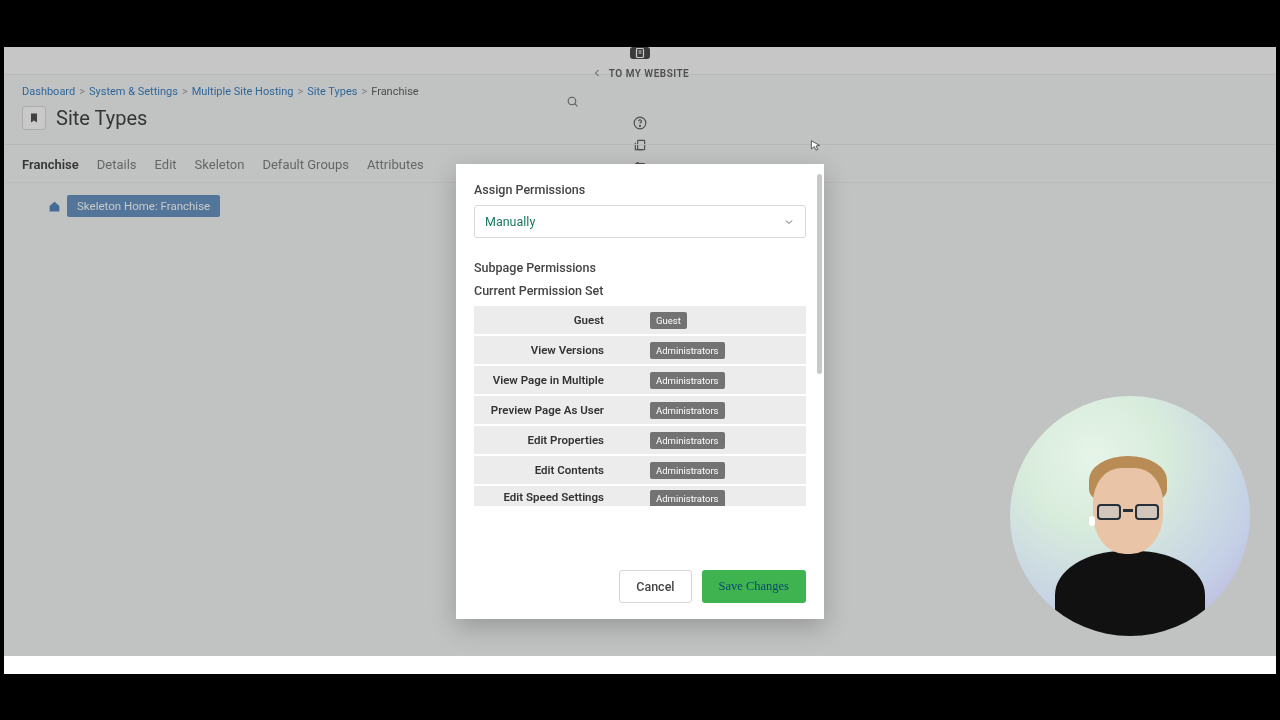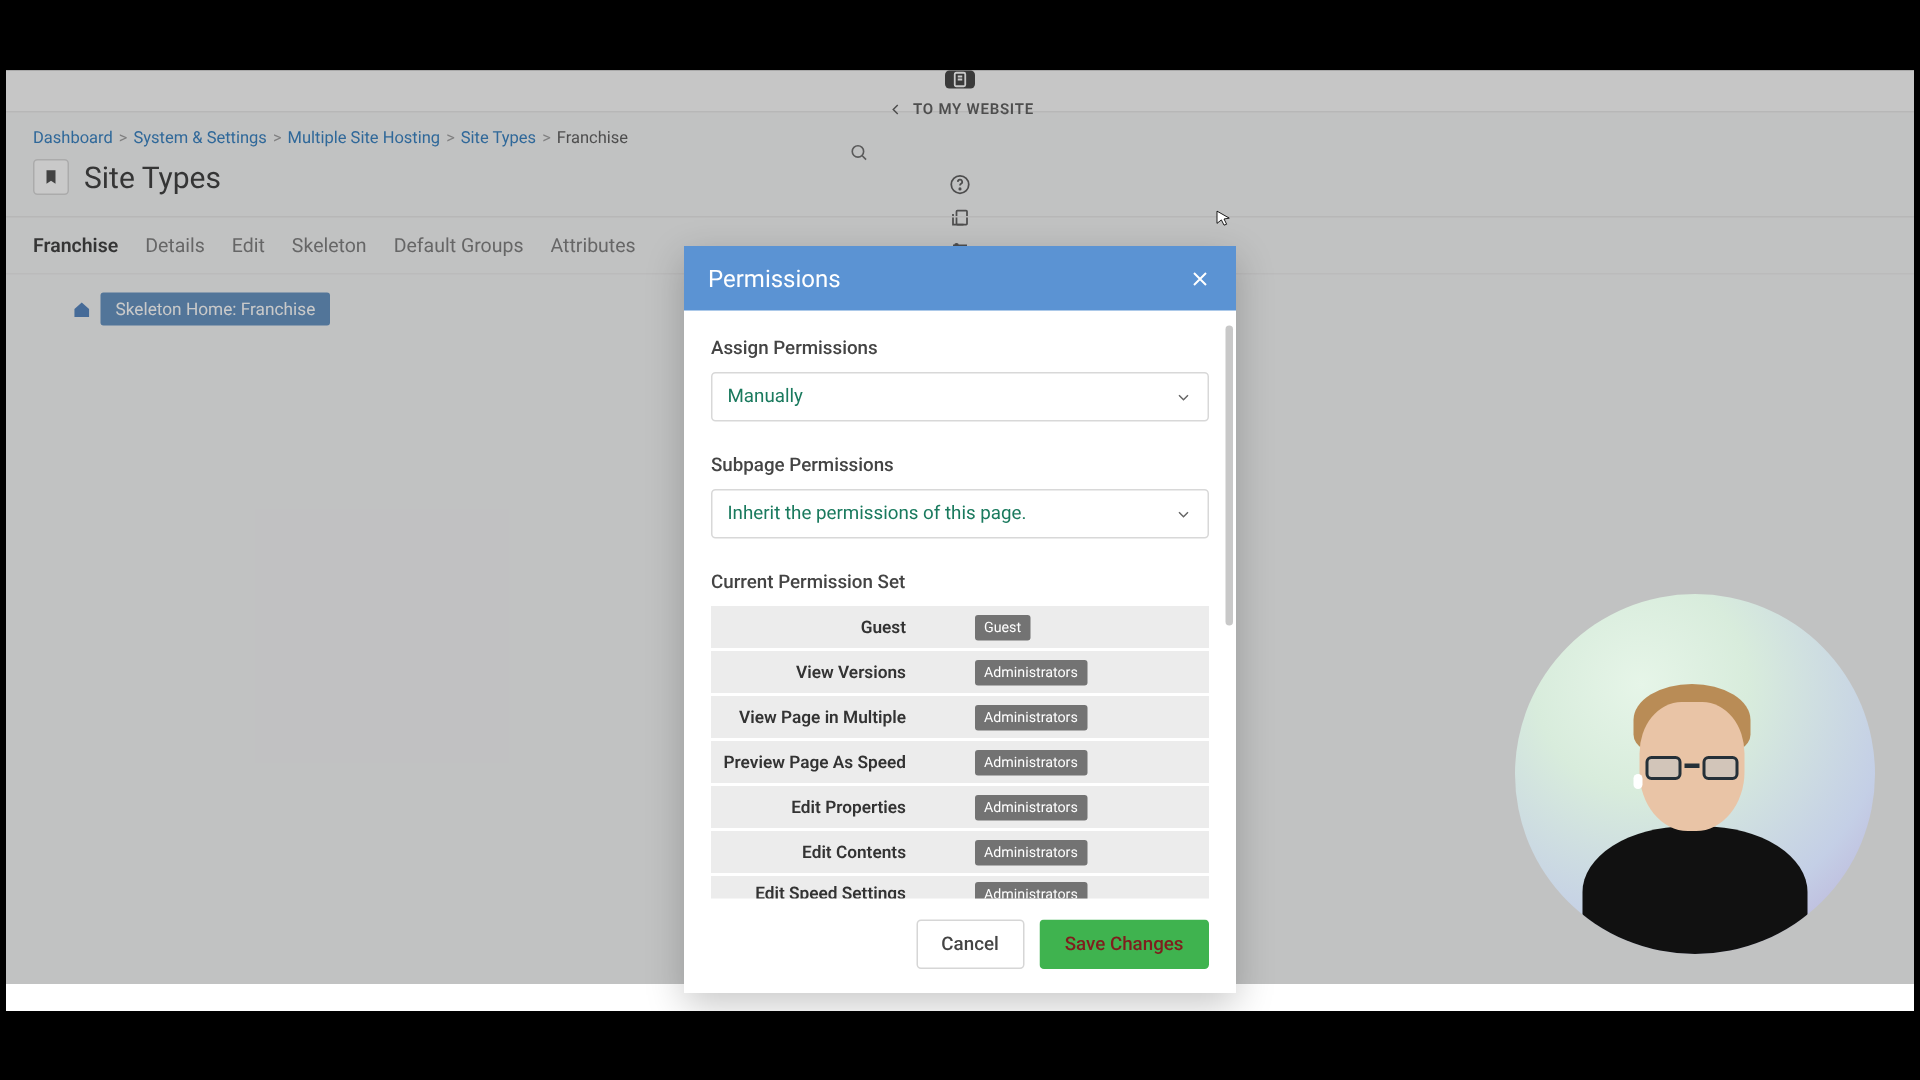--- a/index.html
+++ b/index.html
@@ -168,21 +168,21 @@
   .modal-footer {
     padding:14px 18px 16px;
     display:flex; justify-content:flex-end; gap:10px;
   }
   .btn {
     font-size:12.5px; font-weight:500;
     padding:8px 16px; border-radius:3px; cursor:pointer;
     border:1px solid transparent;
   }
   .btn-cancel { background:#fff; border-color:#d6d6d6; color:#444; }
-  .btn-save { background:#3fb34f; color:#7f1d1d; }
+  .btn-save { background:#3fb34f; color:#0c4a6e;font-family:Liberation Serif, serif; }
 
   
   .webcam {
     position:absolute;
     right: 30px; bottom: 84px;
     width: 240px; height: 240px;
     border-radius: 50%;
     overflow:hidden;
     z-index:100;
     background: radial-gradient(circle at 35% 25%, #e6f5e8 0%, #d8ecdc 30%, #c4cfe6 70%, #b8a6d4 100%);
@@ -307,68 +307,52 @@
     <span class="home-ico">
       <svg width="13" height="13" viewBox="0 0 24 24" fill="#4a7dbb">
           <path d="M3 11 12 3l9 8v10H3z"></path>
         </svg>
     </span>
     <span class="skel-chip">Skeleton Home: Franchise</span>
   </div>
 
   <div class="overlay">
     <div class="modal">
-      <div class="modal-header">
-        <span>Permissions</span>
-        <span class="modal-close">
-          <svg width="16" height="16" viewBox="0 0 24 24" fill="none" stroke="#fff" stroke-width="2">
-              <path d="M6 6l12 12M18 6 6 18"></path>
-            </svg>
-        </span>
-      </div>
 
       <div class="modal-body">
         <div class="scrollbar-fake"></div>
 
         <div class="field-label">Assign Permissions</div>
         <div class="select">
           <span>Manually</span>
           <span class="chev">
             <svg width="12" height="12" viewBox="0 0 24 24" fill="none" stroke="#666" stroke-width="2">
                 <path d="m6 9 6 6 6-6"></path>
               </svg>
           </span>
         </div>
 
         <div class="field-label">Subpage Permissions</div>
-        <div class="select">
-          <span>Inherit the permissions of this page.</span>
-          <span class="chev">
-            <svg width="12" height="12" viewBox="0 0 24 24" fill="none" stroke="#666" stroke-width="2">
-                <path d="m6 9 6 6 6-6"></path>
-              </svg>
-          </span>
-        </div>
 
         <div class="section-label">Current Permission Set</div>
 
         <div class="perm-row">
           <div class="perm-name">Guest</div>
           <div class="perm-badge">Guest</div>
         </div>
         <div class="perm-row">
           <div class="perm-name">View Versions</div>
           <div class="perm-badge">Administrators</div>
         </div>
         <div class="perm-row">
           <div class="perm-name">View Page in Multiple</div>
           <div class="perm-badge">Administrators</div>
         </div>
         <div class="perm-row">
-          <div class="perm-name">Preview Page As Speed</div>
+          <div class="perm-name">Preview Page As User</div>
           <div class="perm-badge">Administrators</div>
         </div>
         <div class="perm-row">
           <div class="perm-name">Edit Properties</div>
           <div class="perm-badge">Administrators</div>
         </div>
         <div class="perm-row">
           <div class="perm-name">Edit Contents</div>
           <div class="perm-badge">Administrators</div>
         </div>

